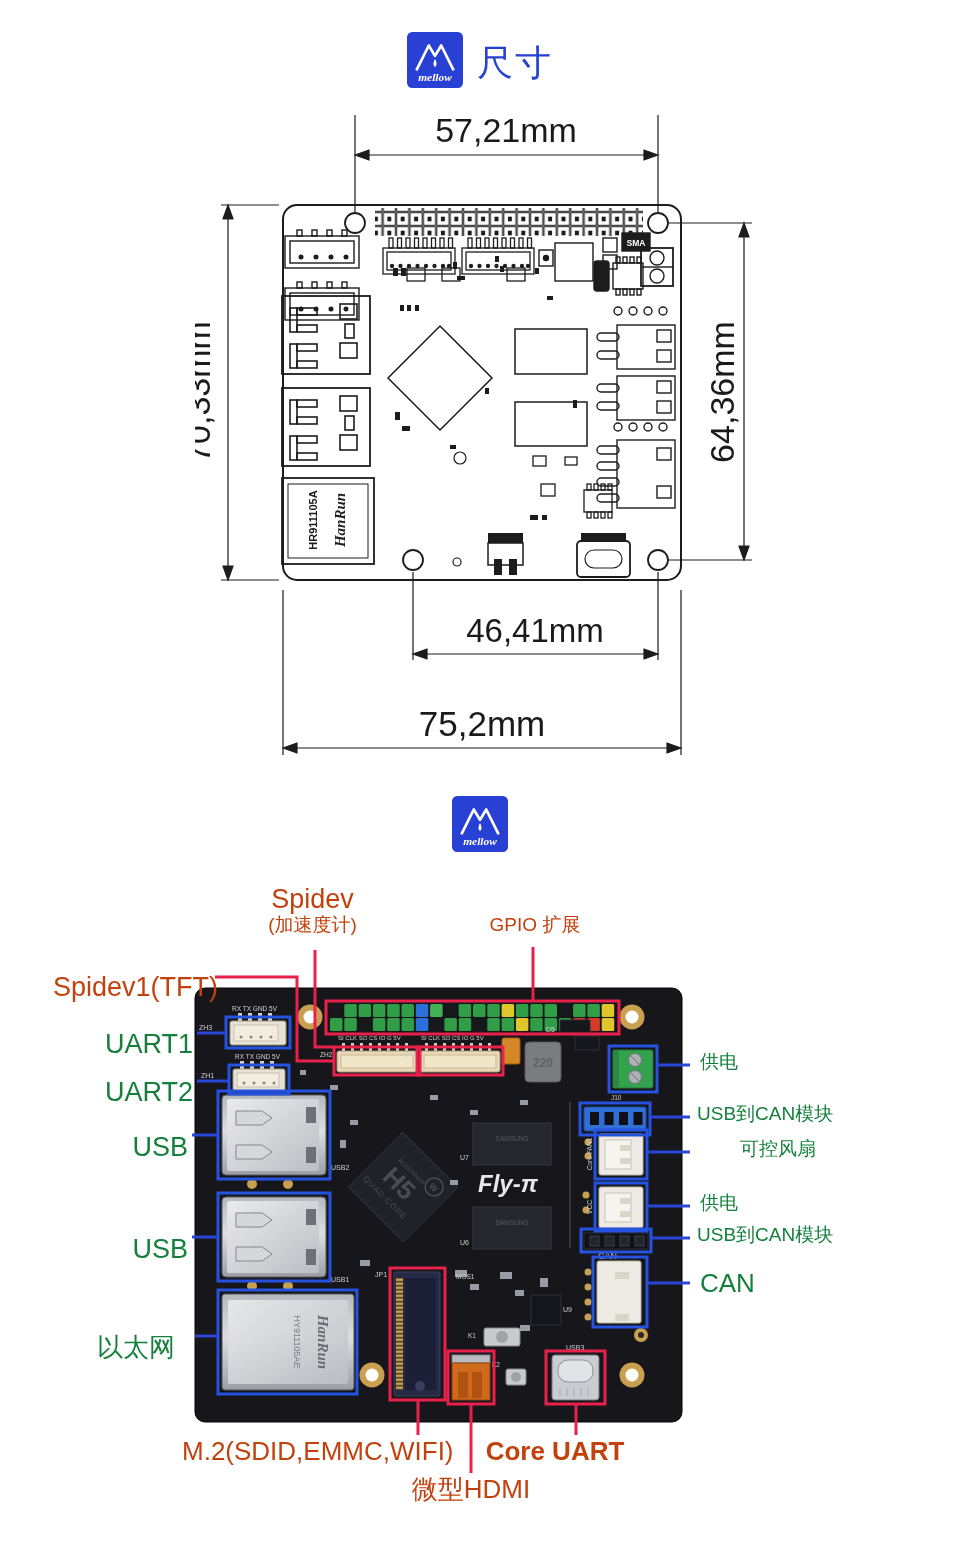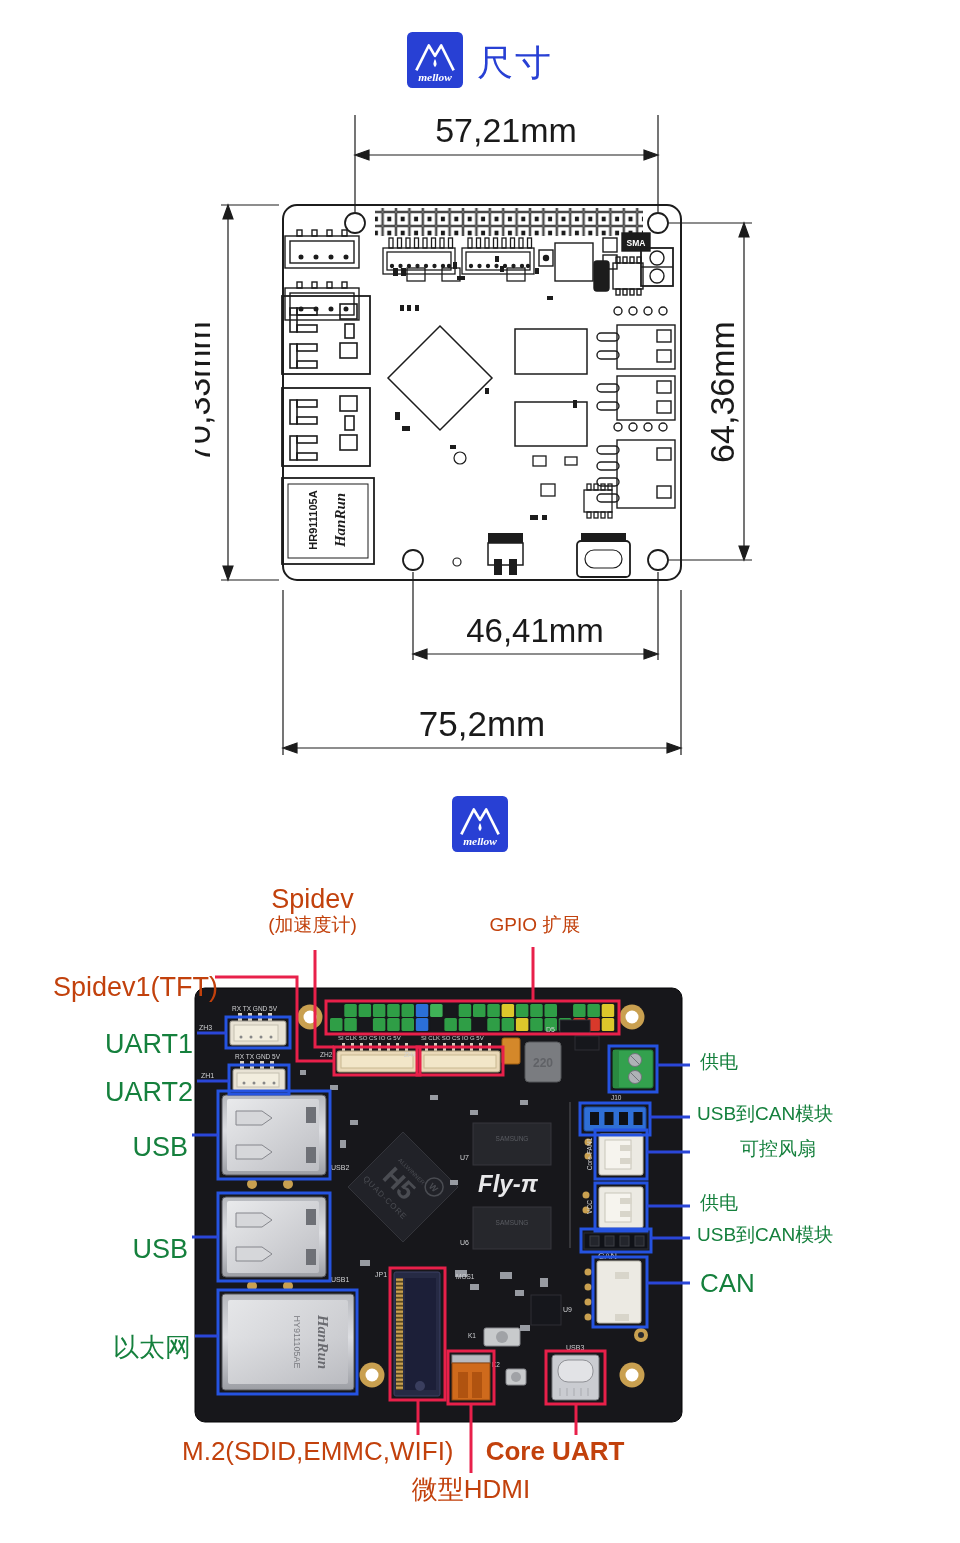--- a/index.html
+++ b/index.html
@@ -659,21 +659,21 @@
     <div class="lbl lbl-red f27 t-center" style="left:230px;top:14px;width:165px;">
       <div>Spidev</div>
       <div class="f24">(加速度计)</div>
     </div>
     <div class="lbl lbl-red f24 t-center" style="left:455px;top:44px;width:160px;">GPIO 扩展</div>
     <div class="lbl lbl-red f27 t-right" style="left:53px;top:90px;width:158px;">Spidev1(TFT)</div>
     <div class="lbl lbl-blue f27 t-right" style="left:75px;top:147px;width:118px;">UART1</div>
     <div class="lbl lbl-blue f27 t-right" style="left:75px;top:195px;width:118px;">UART2</div>
     <div class="lbl lbl-blue f27 t-right" style="left:75px;top:250px;width:113px;">USB</div>
     <div class="lbl lbl-blue f27 t-right" style="left:75px;top:352px;width:113px;">USB</div>
-    <div class="lbl lbl-blue f26 t-right" style="left:75px;top:451px;width:116px;">以太网</div>
+    <div class="lbl lbl-blue f26 t-right" style="left:59px;top:451px;width:116px;">以太网</div>
     <div class="lbl lbl-blue f24" style="left:700px;top:181px;">供电</div>
     <div class="lbl lbl-blue f24" style="left:697px;top:233px;">USB到CAN模块</div>
     <div class="lbl lbl-blue f24" style="left:700px;top:268px;margin-left:40px;">可控风扇</div>
     <div class="lbl lbl-blue f24" style="left:700px;top:322px;">供电</div>
     <div class="lbl lbl-blue f24" style="left:697px;top:354px;">USB到CAN模块</div>
     <div class="lbl lbl-blue f26" style="left:700px;top:399px;">CAN</div>
     <div class="lbl lbl-red f26 t-center" style="left:182px;top:567px;width:260px;">M.2(SDID,EMMC,WIFI)</div>
     <div class="lbl lbl-red f26 t-center" style="left:376px;top:605px;width:190px;">微型HDMI</div>
     <div class="lbl lbl-red f26 t-center" style="left:475px;top:567px;width:160px;font-weight:bold;">Core UART</div>
   </div>

